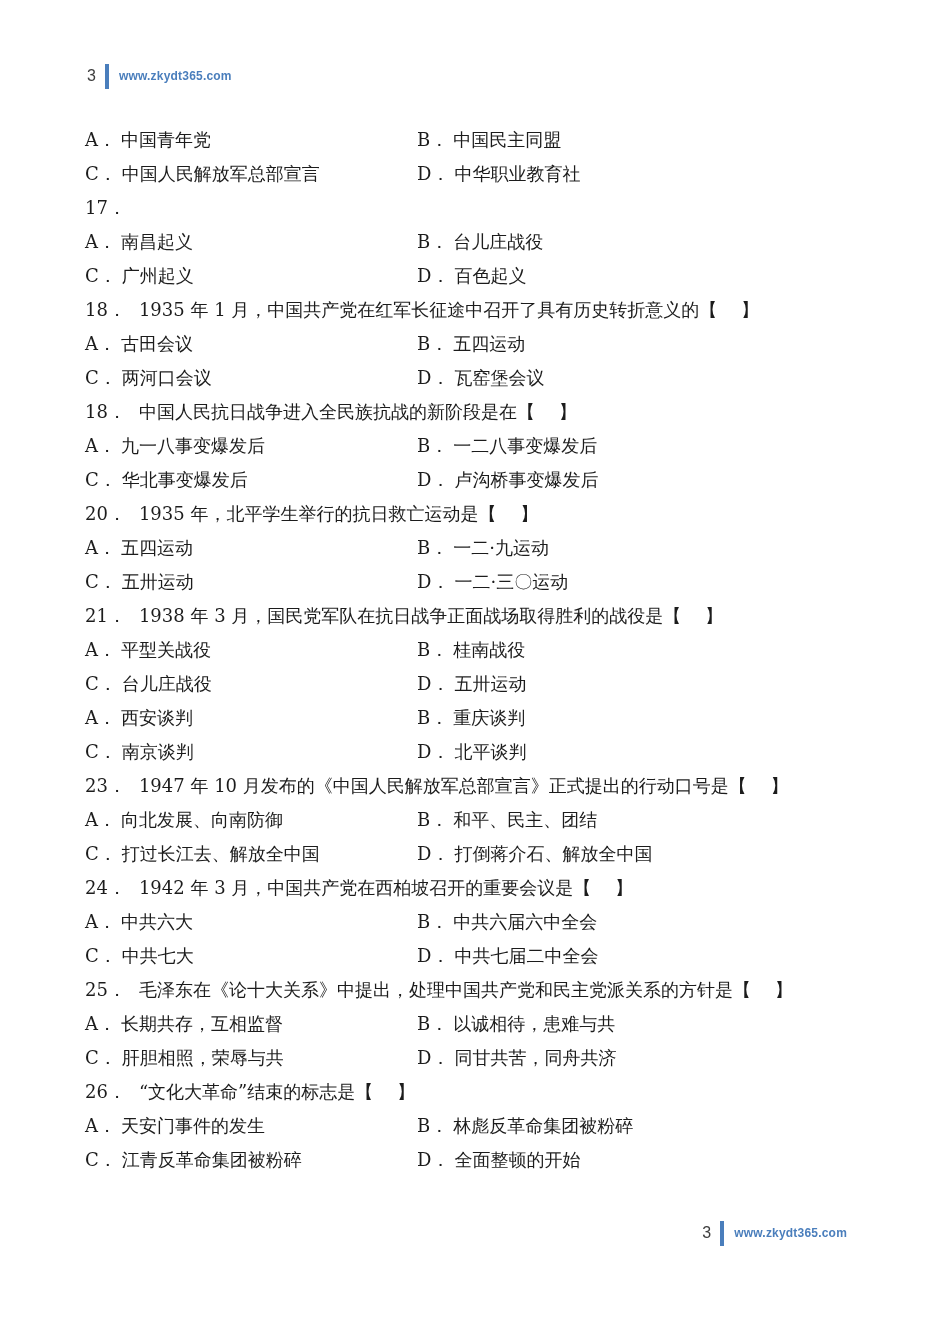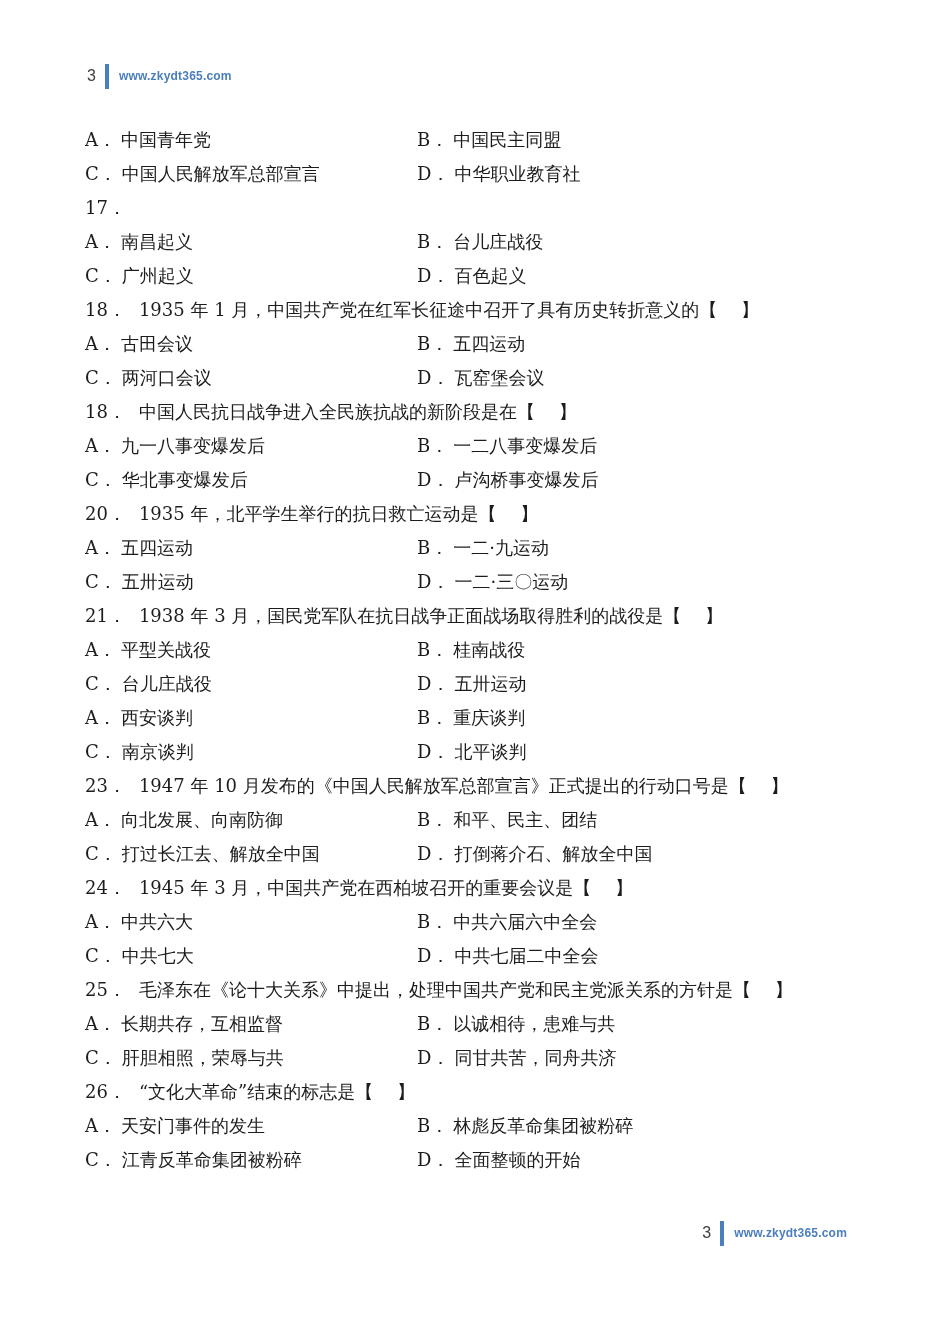--- a/index.html
+++ b/index.html
@@ -250,21 +250,21 @@
           <span class="opt-label">C．</span>
           <span class="opt-text">打过长江去、解放全中国</span>
         </div>
         <div class="opt-cell">
           <span class="opt-label">D．</span>
           <span class="opt-text">打倒蒋介石、解放全中国</span>
         </div>
       </div>
       <div class="row stem-row">
         <span class="q-num">24．</span>
-        <span class="q-text">1945 年 3 月，中国共产党在西柏坡召开的重要会议是【　 】</span>
+        <span class="q-text">1942 年 3 月，中国共产党在西柏坡召开的重要会议是【　 】</span>
       </div>
       <div class="row option-row">
         <div class="opt-cell first">
           <span class="opt-label">A．</span>
           <span class="opt-text">中共六大</span>
         </div>
         <div class="opt-cell">
           <span class="opt-label">B．</span>
           <span class="opt-text">中共六届六中全会</span>
         </div>

